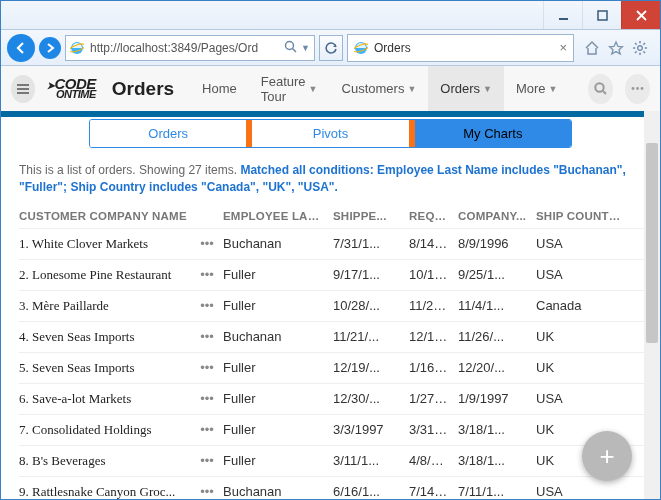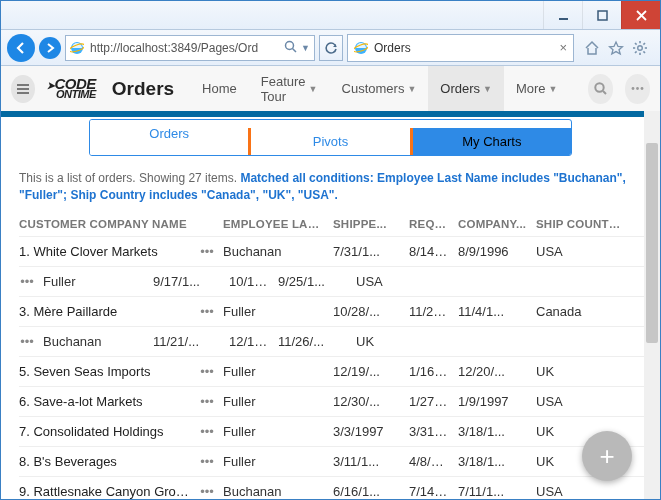--- a/index.html
+++ b/index.html
@@ -33,38 +33,38 @@
   .navlinks{display:flex;align-items:stretch;height:100%;}
   .navitem{display:flex;align-items:center;padding:0 12px;color:#555;font-size:13px;gap:3px;}
   .navitem.active{background:#e8e8e8;color:#333;}
   .caret{font-size:9px;color:#888;}
   .appbar .grow{flex:1;}
   .circlebtn{width:30px;height:30px;border-radius:50%;background:#eaeaea;display:flex;align-items:center;justify-content:center;margin-left:6px;}
   
   .content{position:absolute;top:110px;bottom:0;left:0;right:0;overflow:hidden;}
   .tabs{display:flex;margin:8px 88px 10px 88px;border:1px solid #2e8ae6;border-radius:3px;overflow:hidden;}
   .tab{flex:1;text-align:center;padding:6px 0;font-size:13px;color:#2e8ae6;background:#fff;}
-  .tab+.tab{border-left:3px solid #f97316;margin-top:8px;}
+  .tab+.tab{border-left:6px solid #f97316;}
   .tab.active{background:#2e8ae6;color:#000000;}
   .summary{padding:4px 18px 10px 18px;font-size:12px;color:#666;line-height:1.4;}
   .summary .match{color:#1e73d0;font-weight:600;}
   
   .table{padding:0 0 0 18px;}
   .thead,.trow{display:flex;align-items:flex-start;}
   .thead{color:#777;font-size:11.5px;font-weight:600;letter-spacing:0.2px;padding:4px 0 6px 0;}
   .col{overflow:hidden;white-space:nowrap;text-overflow:ellipsis;padding-right:8px;box-sizing:border-box;}
   .c-company{width:180px;}
   .c-menu{width:24px;color:#888;text-align:center;}
   .c-emp{width:110px;}
   .c-order{width:76px;}
   .c-req{width:49px;}
   .c-ship{width:78px;}
   .c-country{width:93px;}
   .trow{border-top:1px solid #eee;padding:7px 0;font-size:13px;color:#333;}
-  .trow .c-company{color:#222;}
+  .trow .c-company{color:#222;font-family:Liberation Serif, serif;}
   
   .scrollbar{position:absolute;top:0;right:0;width:16px;bottom:0;background:#f0f0f0;}
   .scrollthumb{position:absolute;left:2px;right:2px;top:32px;height:200px;background:#c6c6c6;border-radius:2px;}
   
   .fab{position:absolute;right:28px;bottom:18px;width:50px;height:50px;border-radius:50%;background:#b9b9b9;box-shadow:0 2px 6px rgba(0,0,0,0.3);display:flex;align-items:center;justify-content:center;color:#fff;font-size:26px;}
   .ie-e svg{display:block;}
 </style>
 </head>
 <body>
 
@@ -244,37 +244,39 @@
           <div class="trow">
             <div class="col c-company">1. White Clover Markets</div>
             <div class="col c-menu">•••</div>
             <div class="col c-emp">Buchanan</div>
             <div class="col c-order">7/31/1...</div>
             <div class="col c-req">8/14/1...</div>
             <div class="col c-ship">8/9/1996</div>
             <div class="col c-country">USA</div>
           </div>
           <div class="trow">
+            <div class="col c-company">2. Lonesome Pine Restaurant</div>
             <div class="col c-menu">•••</div>
             <div class="col c-emp">Fuller</div>
             <div class="col c-order">9/17/1...</div>
             <div class="col c-req">10/15/...</div>
             <div class="col c-ship">9/25/1...</div>
             <div class="col c-country">USA</div>
           </div>
           <div class="trow">
             <div class="col c-company">3. Mère Paillarde</div>
             <div class="col c-menu">•••</div>
             <div class="col c-emp">Fuller</div>
             <div class="col c-order">10/28/...</div>
             <div class="col c-req">11/25/...</div>
             <div class="col c-ship">11/4/1...</div>
             <div class="col c-country">Canada</div>
           </div>
           <div class="trow">
+            <div class="col c-company">4. Seven Seas Imports</div>
             <div class="col c-menu">•••</div>
             <div class="col c-emp">Buchanan</div>
             <div class="col c-order">11/21/...</div>
             <div class="col c-req">12/19/...</div>
             <div class="col c-ship">11/26/...</div>
             <div class="col c-country">UK</div>
           </div>
           <div class="trow">
             <div class="col c-company">5. Seven Seas Imports</div>
             <div class="col c-menu">•••</div>

